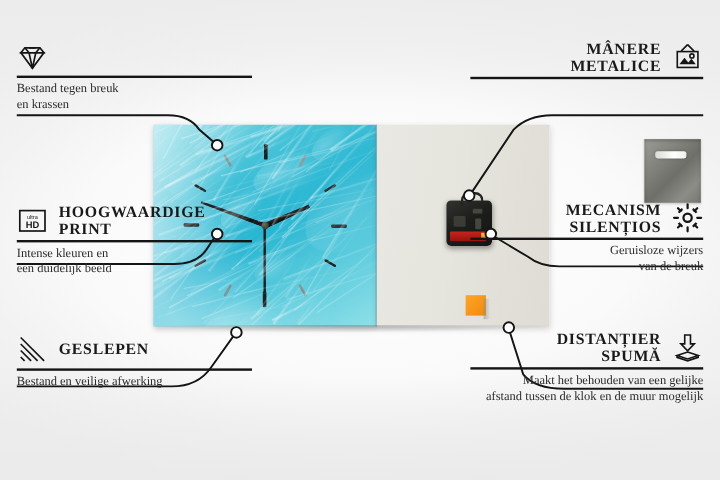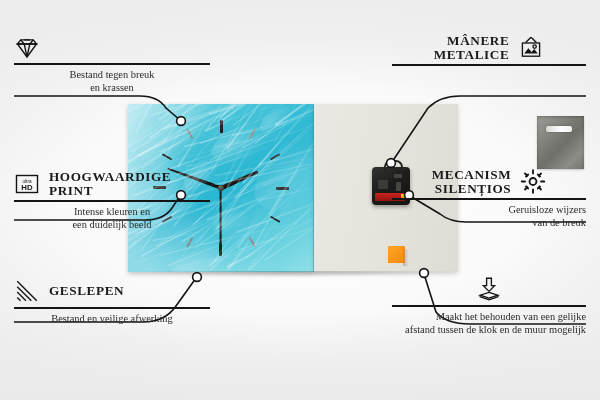--- a/index.html
+++ b/index.html
@@ -81,22 +81,22 @@
   .co-title{display:flex;align-items:center;gap:9px;}
   .co-title .words{display:flex;flex-direction:column;line-height:1.04;}
   .co-title .words span{font-size:13.2px;font-weight:700;letter-spacing:.6px;color:#1a1a1a;
     text-transform:uppercase;white-space:nowrap;}
   .rule{height:1.6px;background:#151515;margin-top:3px;}
   .desc{font-size:10.4px;line-height:1.28;color:#2b2b2b;margin-top:3px;white-space:pre-line;}
   .ic{width:26px;height:26px;flex:0 0 26px;display:flex;align-items:center;justify-content:center;}
   .ic svg{display:block;}
 
   .left .co-title{justify-content:flex-start;}
-  .left .desc{text-align:center;}
-  .right .co-title{justify-content:center;}
+  .left .desc{text-align:left;}
+  .right .co-title{justify-content:flex-end;}
   .right .desc{text-align:right;}
 
   
   #c-glass   {left:14px;  top:34px;  width:196px;}
   #c-print   {left:14px;  top:170px; width:196px;}
   #c-edges   {left:14px;  top:278px; width:196px;}
   #c-handles {left:392px; top:34px;  width:194px;}
   #c-mech    {left:392px; top:168px; width:194px;font-family:Liberation Serif, serif;}
   #c-spacer  {left:392px; top:276px; width:194px;}
 
@@ -430,20 +430,24 @@
         </svg>
       </span>
     </div>
     <div class="rule"></div>
     <div class="desc">Geruisloze wijzers
 van de breuk</div>
   </div>
 
   <div class="callout right" id="c-spacer">
     <div class="co-title">
+      <span class="words" style="align-items:flex-end">
+        <span>DISTANȚIER</span>
+        <span>SPUMĂ</span>
+      </span>
       <span class="ic">
         <svg width="26" height="26" viewBox="0 0 26 26" fill="none" stroke="#151515" stroke-width="1.35">
           <path d="M10.6 2.2h4.8v7.4h3.2L13 15.4 7.4 9.6h3.2z"></path>
           <path d="M13 16.4 L21.8 19.2 L13 22.1 L4.2 19.2 Z"></path>
           <path d="M4.2 19.2v1.6L13 23.7l8.8-2.9v-1.6"></path>
         </svg>
       </span>
     </div>
     <div class="rule"></div>
     <div class="desc">Maakt het behouden van een gelijke

